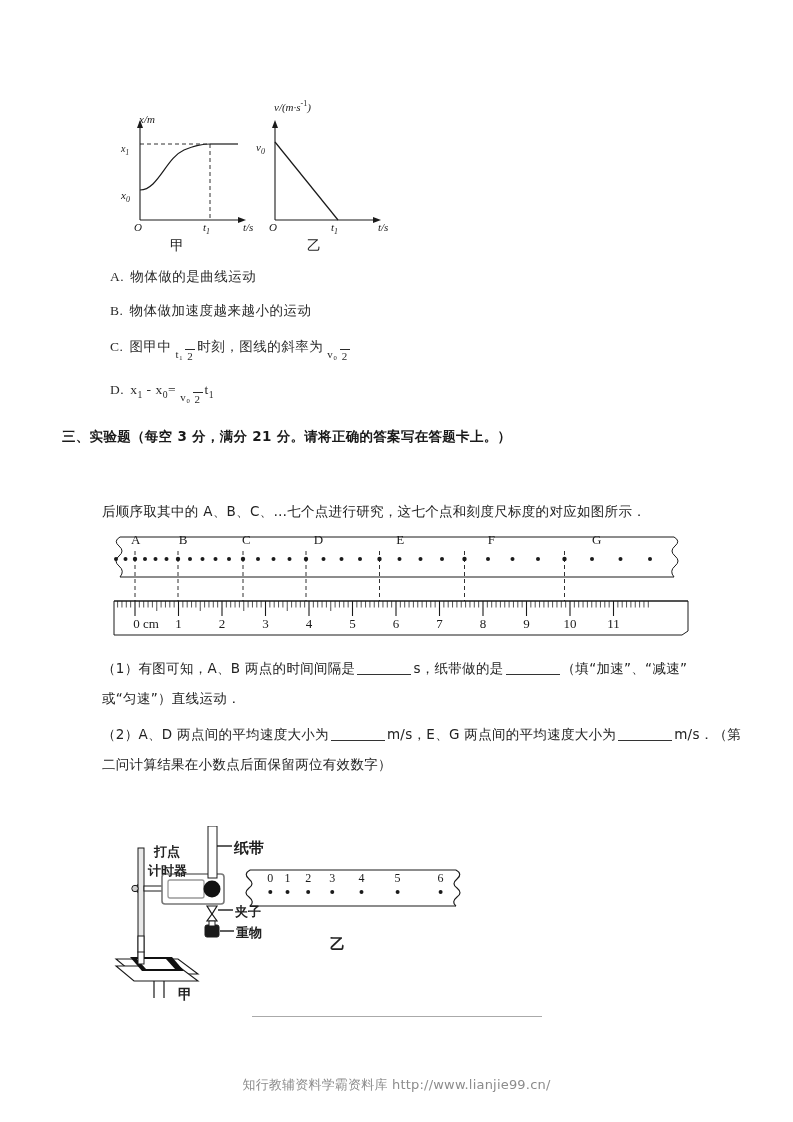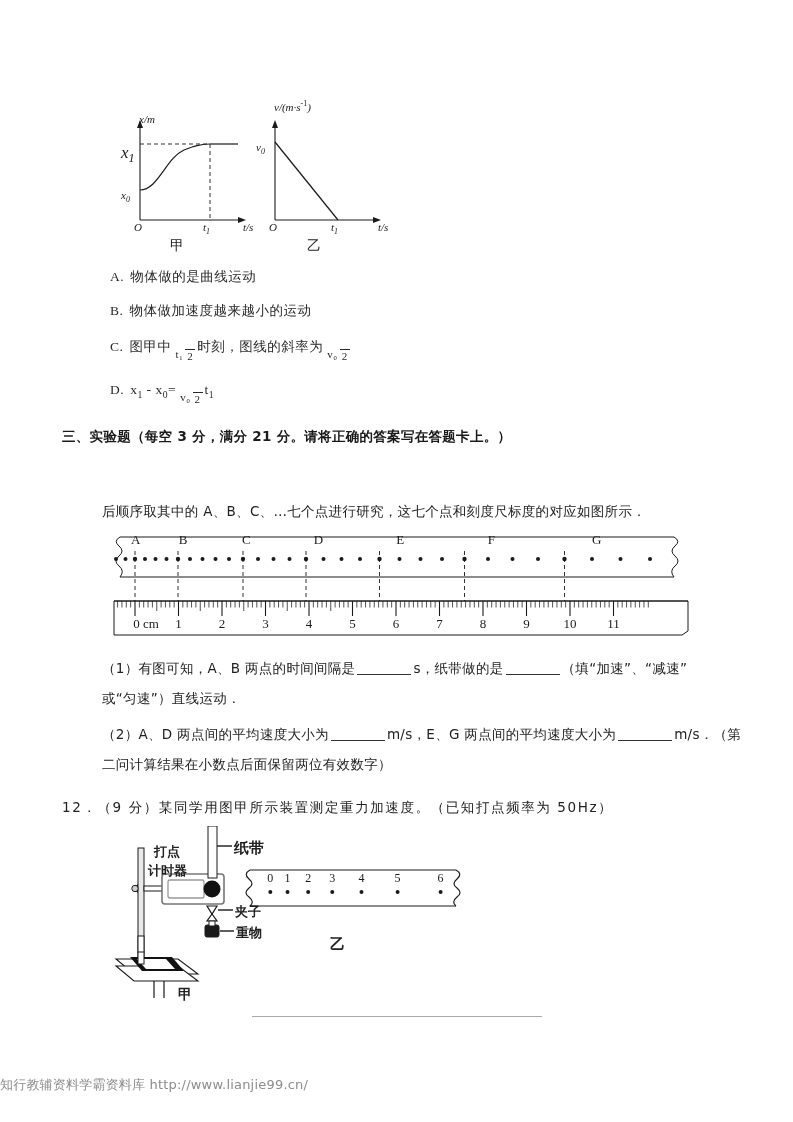--- a/index.html
+++ b/index.html
@@ -47,21 +47,21 @@
 
   
   .foot-rule{position:absolute;left:252px;top:1016px;width:290px;
              border-top:1px solid #aaa;}
   .footer{
     position:absolute;left:0;top:1022px;width:793px;text-align:center;
     font-size:12px;color:#333;letter-spacing:.3px;
   }
   .footer b{font-weight:bold;}
   .watermark{
-    position:absolute;left:0;top:1076px;width:793px;text-align:left;
+    position:absolute;left:0;top:1076px;width:793px;text-align:center;
     font-size:13px;color:#8c8c8c;letter-spacing:.2px;
     font-family:"DejaVu Sans","Liberation Sans",sans-serif;
   }
 
   
   .fig-cap{position:absolute;font-size:14px;color:#222;
            font-family:"DejaVu Sans","Liberation Sans",sans-serif;}
 
   svg{display:block;}
   .svg-wrap{position:absolute;}
@@ -93,21 +93,21 @@
         <line x1="165" y1="108" x2="165" y2="14" stroke="#1a1a1a" stroke-width="1.1"></line>
         <polygon points="165,8 162,16 168,16" fill="#1a1a1a"></polygon>
         <line x1="165" y1="108" x2="265" y2="108" stroke="#1a1a1a" stroke-width="1.1"></line>
         <polygon points="271,108 263,105 263,111" fill="#1a1a1a"></polygon>
         <line x1="165" y1="30" x2="228" y2="108" stroke="#1a1a1a" stroke-width="1.2"></line>
       </g>
     </svg>
   </div>
 
   <div style="position:absolute;left:139px;top:113px;font-size:11px;font-style:italic;">x/m</div>
-  <div style="position:absolute;left:121px;top:143px;font-size:17px;font-style:italic;"><span>x</span><sub>1</sub></div>
+  <div style="position:absolute;left:121px;top:143px;font-size:10px;font-style:italic;"><span>x</span><sub>1</sub></div>
   <div style="position:absolute;left:121px;top:189px;font-size:11px;font-style:italic;"><span>x</span><sub>0</sub></div>
   <div style="position:absolute;left:134px;top:221px;font-size:11px;font-style:italic;">O</div>
   <div style="position:absolute;left:203px;top:221px;font-size:11px;font-style:italic;"><span>t</span><sub>1</sub></div>
   <div style="position:absolute;left:243px;top:221px;font-size:11px;font-style:italic;">t/s</div>
   <div class="fig-cap" style="left:170px;top:237px;">甲</div>
 
   <div style="position:absolute;left:274px;top:99px;font-size:11px;font-style:italic;white-space:nowrap;"><span>v/(m·s</span><sup style="font-style:normal;font-size:8px;">-1</sup><span>)</span></div>
   <div style="position:absolute;left:256px;top:141px;font-size:11px;font-style:italic;"><span>v</span><sub>0</sub></div>
   <div style="position:absolute;left:269px;top:221px;font-size:11px;font-style:italic;">O</div>
   <div style="position:absolute;left:331px;top:221px;font-size:11px;font-style:italic;"><span>t</span><sub>1</sub></div>
@@ -365,23 +365,20 @@
   <div class="qtext cn" style="left:102px;top:653px;">
     <span>（1）有图可知，A、B 两点的时间间隔是</span><span class="blank"></span><span>s，纸带做的是</span><span class="blank"></span><span>（填“加速”、“减速”</span>
   </div>
   <div class="qtext cn" style="left:102px;top:683px;">或“匀速”）直线运动．</div>
 
   <div class="qtext cn" style="left:102px;top:719px;">
     <span>（2）A、D 两点间的平均速度大小为</span><span class="blank"></span><span>m/s，E、G 两点间的平均速度大小为</span><span class="blank"></span><span>m/s．（第</span>
   </div>
   <div class="qtext cn" style="left:102px;top:749px;">二问计算结果在小数点后面保留两位有效数字）</div>
 
-  <div class="qtext cn" style="left:62px;top:792px;letter-spacing:1.6px;">
-    <span>12．（9 分）</span><span>某同学用图甲所示装置测定重力加速度。（已知打点频率为 50Hz）</span>
-  </div>
 
   <div class="svg-wrap" style="left:104px;top:826px;">
     <svg width="190" height="180" viewBox="0 0 190 180">
 
       <rect x="34" y="22" width="6" height="104" fill="#e9e9e9" stroke="#1a1a1a" stroke-width="1"></rect>
 
       <rect x="34" y="110" width="6" height="24" fill="#ffffff" stroke="#1a1a1a" stroke-width="1"></rect>
 
       <rect x="40" y="60" width="20" height="5" fill="#ffffff" stroke="#1a1a1a" stroke-width="1"></rect>
 

